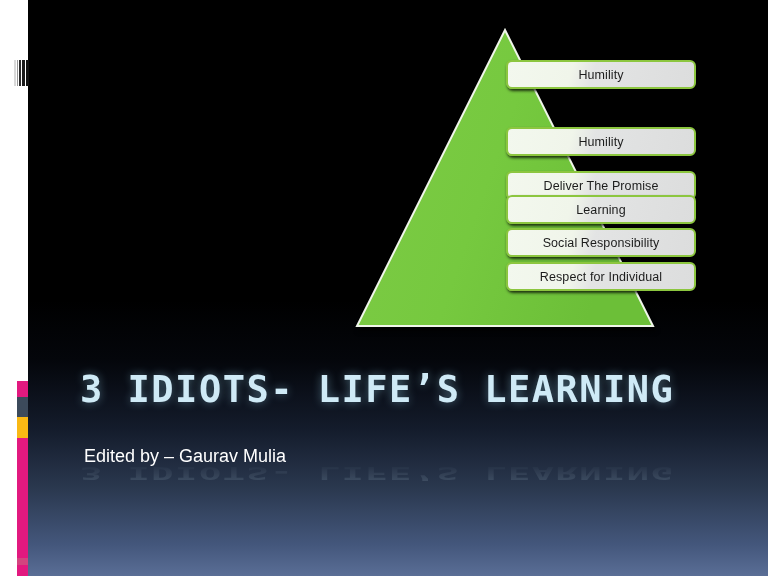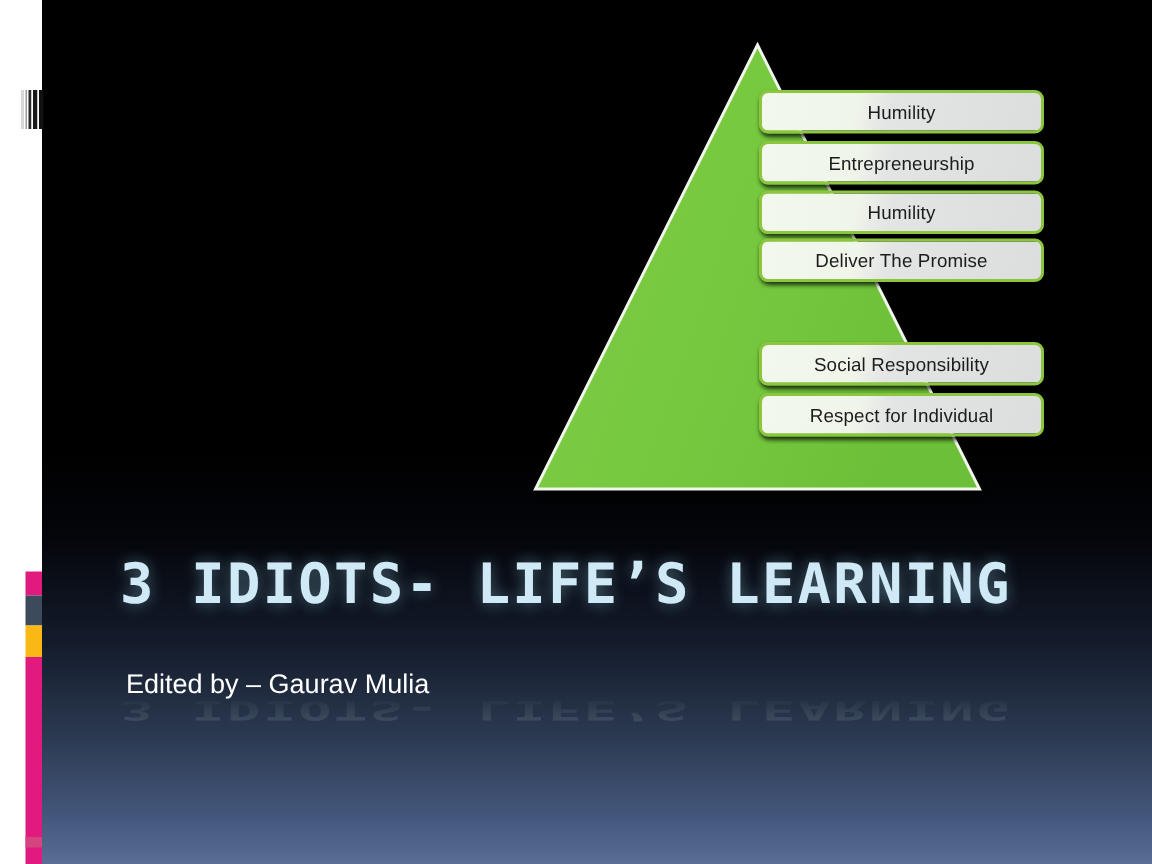--- a/index.html
+++ b/index.html
@@ -216,28 +216,28 @@
         </linearGradient>
       </defs>
       <polygon points="155,2 303,298 7,298" fill="url(#pyrGrad)" stroke="#f0f6ea" stroke-width="2"></polygon>
     </svg>
   </div>
 
   <div class="levels">
     <div class="level-box" style="top:0px">
       <span class="level-label">Humility</span>
     </div>
-    <div class="level-box" style="top:34px">
-      <span class="level-label">Entrepreneurship</span>
-    </div>
     <div class="level-box" style="top:67px">
       <span class="level-label">Humility</span>
     </div>
-    <div class="level-box" style="top:99px">
+    <div class="level-box" style="top:111px">
       <span class="level-label">Deliver The Promise</span>
+    </div>
+    <div class="level-box" style="top:135px">
+      <span class="level-label">Learning</span>
     </div>
     <div class="level-box" style="top:202px">
       <span class="level-label">Respect for Individual</span>
     </div>
     <div class="level-box" style="top:168px">
       <span class="level-label">Social Responsibility</span>
     </div>
   </div>
 
   <div class="title-reflection">3 IDIOTS- LIFE’S LEARNING</div>

